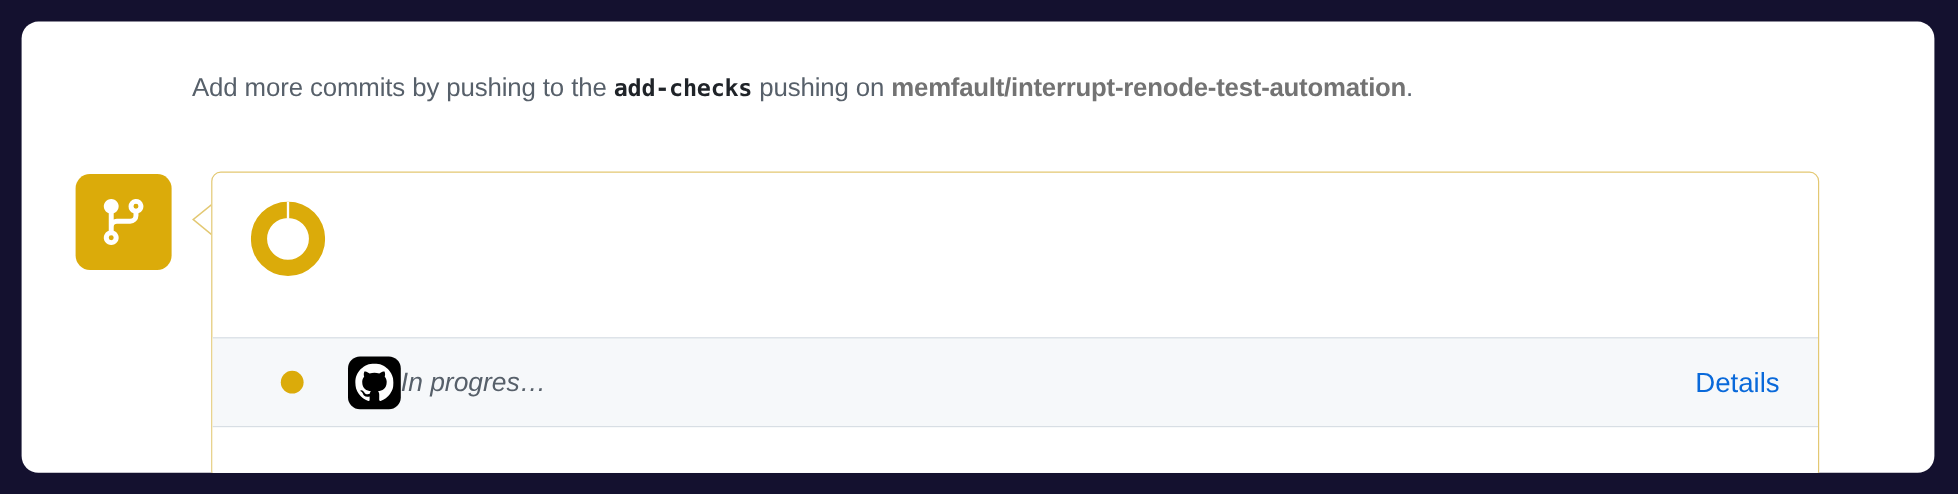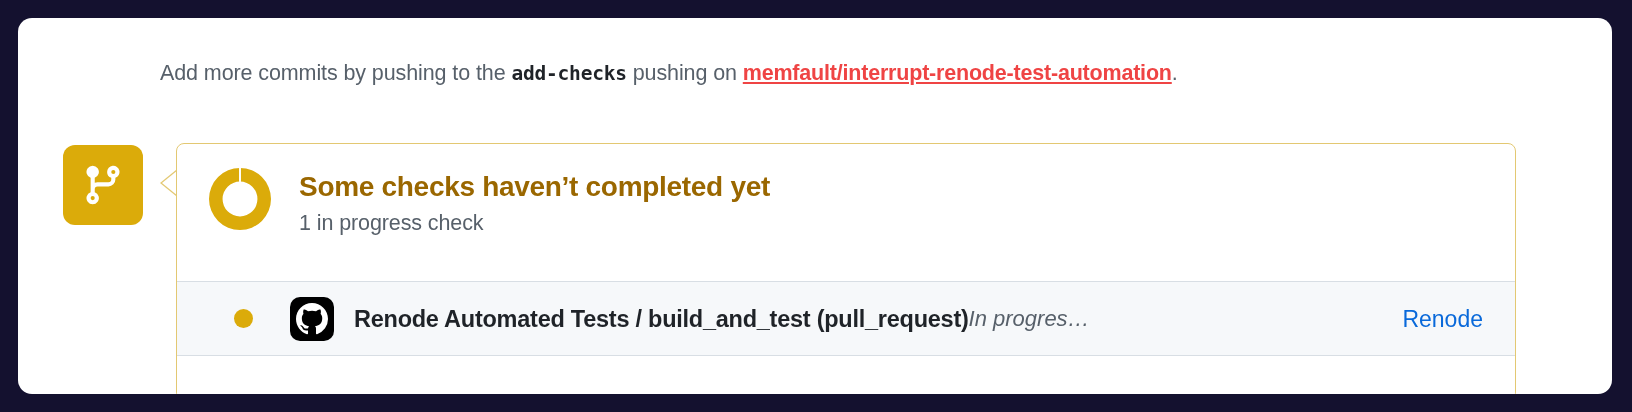--- a/index.html
+++ b/index.html
@@ -41,23 +41,22 @@
   }
   .commits-line .branch {
     font-family: "DejaVu Sans Mono", "Liberation Mono", monospace;
     font-weight: 700;
     font-size: 19.5px;
     color: #1f2328;
     letter-spacing: -0.2px;
   }
   .commits-line .repo {
     font-weight: 700;
-    color: #ef4444;
+    color: #737373;
     letter-spacing: -0.2px;
-    text-decoration: underline;
   }
 
   
   .timeline-badge {
     position: absolute;
     left: 45px;
     top: 127px;
     width: 80px;
     height: 80px;
     background: #dbab0a;
@@ -245,39 +244,34 @@
 
     <div class="checks-header">
 
       <span class="spinner-ring">
         <svg width="62" height="62" viewBox="0 0 16 16" aria-hidden="true">
           <path fill="#dbab0a" d="M8 0a8 8 0 100 16A8 8 0 008 0zm0 3.5a4.5 4.5 0 110 9 4.5 4.5 0 010-9z"></path>
           <rect x="7.75" y="0" width="0.5" height="3.6" fill="#ffffff"></rect>
         </svg>
       </span>
 
-      <div class="checks-headtext">
-        <div class="checks-title">Some checks haven’t completed yet</div>
-        <div class="checks-subtitle">1 in progress check</div>
-      </div>
 
     </div>
 
     <div class="check-row">
 
       <span class="status-dot"></span>
 
       <span class="app-avatar">
         <svg width="32" height="32" viewBox="0 0 16 16" aria-hidden="true">
           <path fill="#ffffff" d="M8 0C3.58 0 0 3.58 0 8c0 3.54 2.29 6.53 5.47 7.59.4.07.55-.17.55-.38 0-.19-.01-.82-.01-1.49-2.01.37-2.53-.49-2.69-.94-.09-.23-.48-.94-.82-1.13-.28-.15-.68-.52-.01-.53.63-.01 1.08.58 1.23.82.72 1.21 1.87.87 2.33.66.07-.52.28-.87.51-1.07-1.78-.2-3.64-.89-3.64-3.95 0-.87.31-1.59.82-2.15-.08-.2-.36-1.02.08-2.12 0 0 .67-.21 2.2.82.64-.18 1.32-.27 2-.27.68 0 1.36.09 2 .27 1.53-1.04 2.2-.82 2.2-.82.44 1.1.16 1.92.08 2.12.51.56.82 1.27.82 2.15 0 3.07-1.87 3.75-3.65 3.95.29.25.54.73.54 1.48 0 1.07-.01 1.93-.01 2.2 0 .21.15.46.55.38A8.01 8.01 0 0016 8c0-4.42-3.58-8-8-8z"></path>
         </svg>
       </span>
 
-      <span class="check-name">Renode Automated Tests / build_and_test (pull_request)</span>
       <span class="check-status">In progres…</span>
 
-      <a class="check-details">Renode</a>
+      <a class="check-details">Details</a>
     </div>
 
     <div class="checks-tail"></div>
   </div>
 
 </div>
 
 </body></html>

